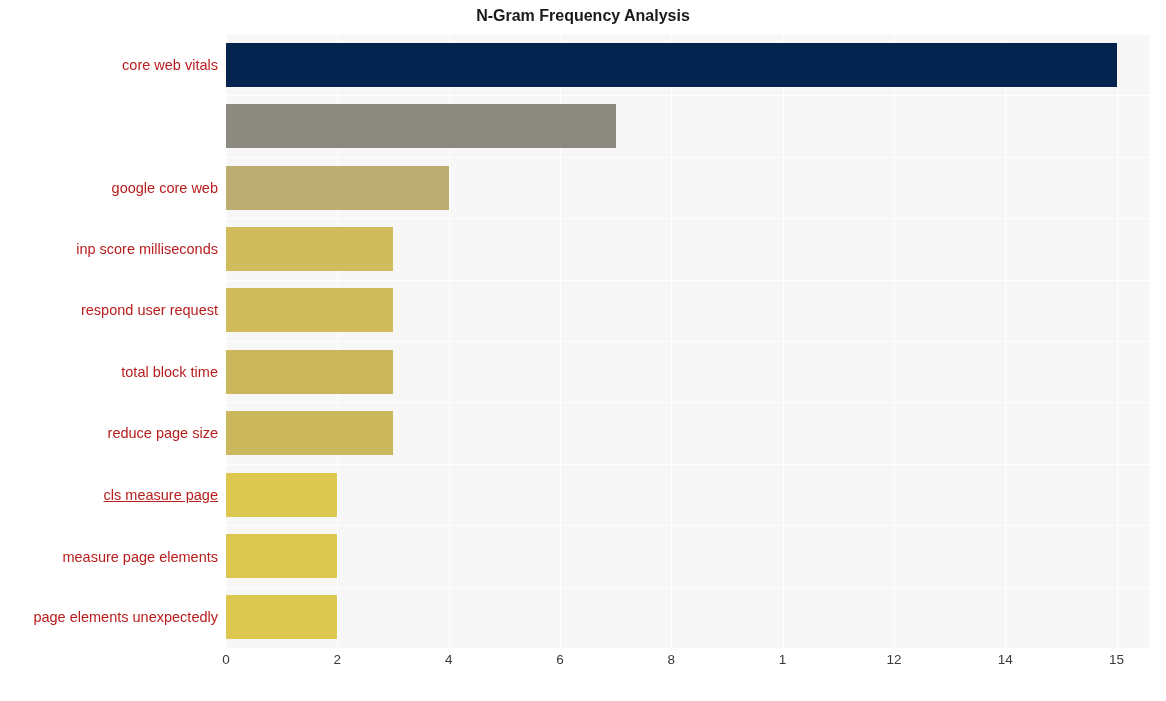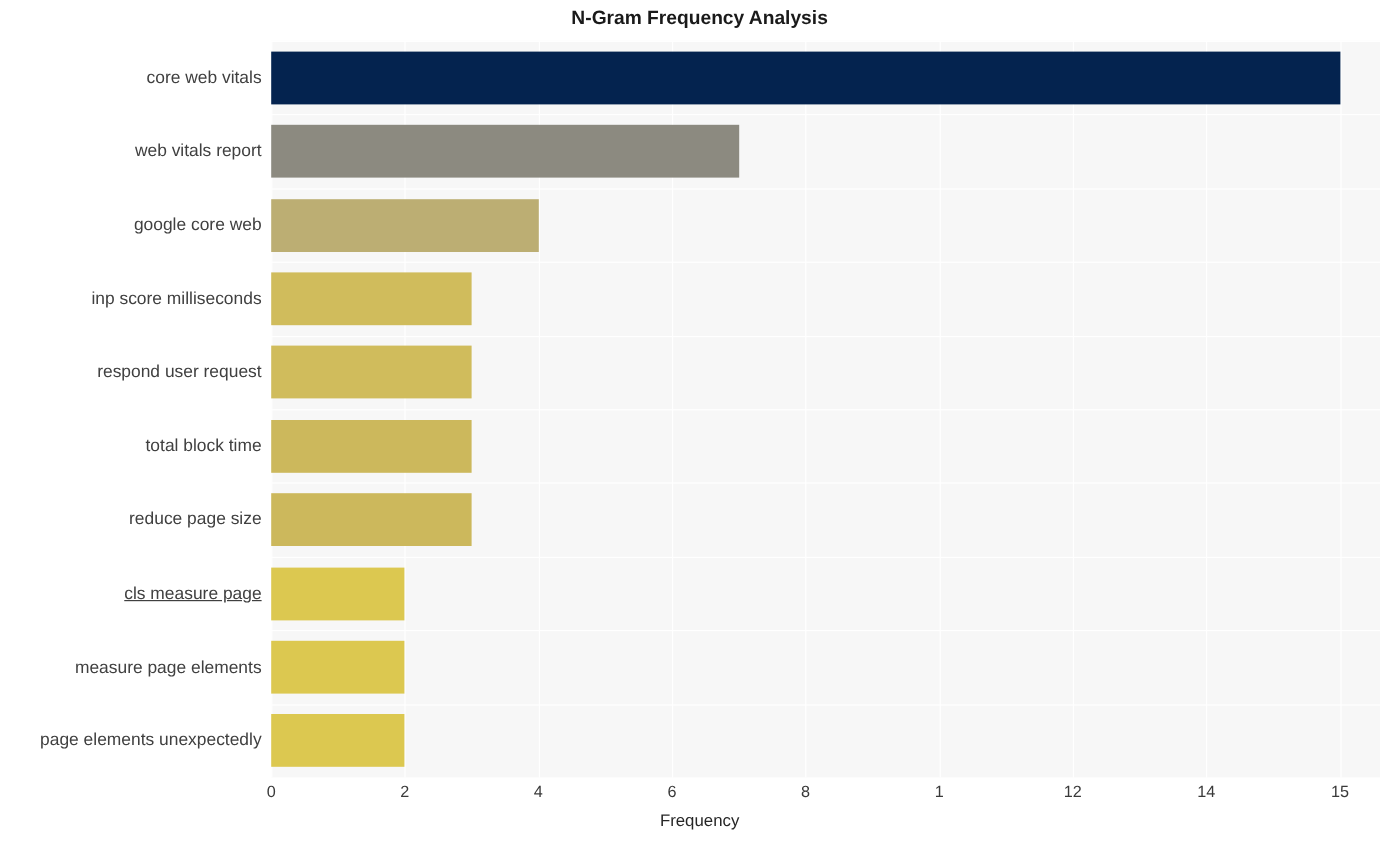--- a/index.html
+++ b/index.html
@@ -67,21 +67,21 @@
     top: 34px;
     width: 218px;
     height: 614px;
   }
   .y-tick-label {
     position: absolute;
     right: 0;
     width: 218px;
     text-align: right;
     font-size: 14.5px;
-    color: #404040;
+    color: #b91c1c;
     line-height: 16px;
   }
   
   #x-axis-labels {
     position: absolute;
     left: 0;
     top: 652px;
     width: 1166px;
     height: 22px;
   }
@@ -143,21 +143,20 @@
         <div class="bar" title="total block time: 3" style="top: 315.7px; width: 166.988px; background: rgb(204, 184, 92);"></div>
         <div class="bar" title="reduce page size: 3" style="top: 377.1px; width: 166.988px; background: rgb(204, 184, 92);"></div>
         <div class="bar" title="cls measure page: 2" style="top: 438.5px; width: 111.325px; background: rgb(220, 200, 80);"></div>
         <div class="bar" title="measure page elements: 2" style="top: 499.9px; width: 111.325px; background: rgb(220, 200, 80);"></div>
         <div class="bar" title="page elements unexpectedly: 2" style="top: 561.3px; width: 111.325px; background: rgb(220, 200, 80);"></div>
       </div>
   </div>
 
   <div id="y-axis-labels">
       <div class="y-tick-label" style="top: 22.7px;">core web vitals</div>
-      <div class="y-tick-label" style="top: 84.1px;">web vitals report</div>
       <div class="y-tick-label" style="top: 145.5px;">google core web</div>
       <div class="y-tick-label" style="top: 206.9px;">inp score milliseconds</div>
       <div class="y-tick-label" style="top: 268.3px;">respond user request</div>
       <div class="y-tick-label" style="top: 329.7px;">total block time</div>
       <div class="y-tick-label" style="top: 391.1px; padding-left: 16px;">reduce page size</div>
       <div class="y-tick-label" style="top: 452.5px; text-decoration: underline;">cls measure page</div>
       <div class="y-tick-label" style="top: 515px;">measure page elements</div>
       <div class="y-tick-label" style="top: 575.3px;">page elements unexpectedly</div>
     </div>
 
@@ -166,15 +165,14 @@
       <div class="x-tick-label" style="left: 337.325px;">2</div>
       <div class="x-tick-label" style="left: 448.651px;">4</div>
       <div class="x-tick-label" style="left: 559.976px;">6</div>
       <div class="x-tick-label" style="left: 671.301px;">8</div>
       <div class="x-tick-label" style="left: 782.627px;">1</div>
       <div class="x-tick-label" style="left: 893.952px;">12</div>
       <div class="x-tick-label" style="left: 1005.28px;">14</div>
       <div class="x-tick-label" style="left: 1116.6px;">15</div>
     </div>
 
-  <div id="x-axis-title">Frequency</div>
 
 </div>
 
 </body></html>

